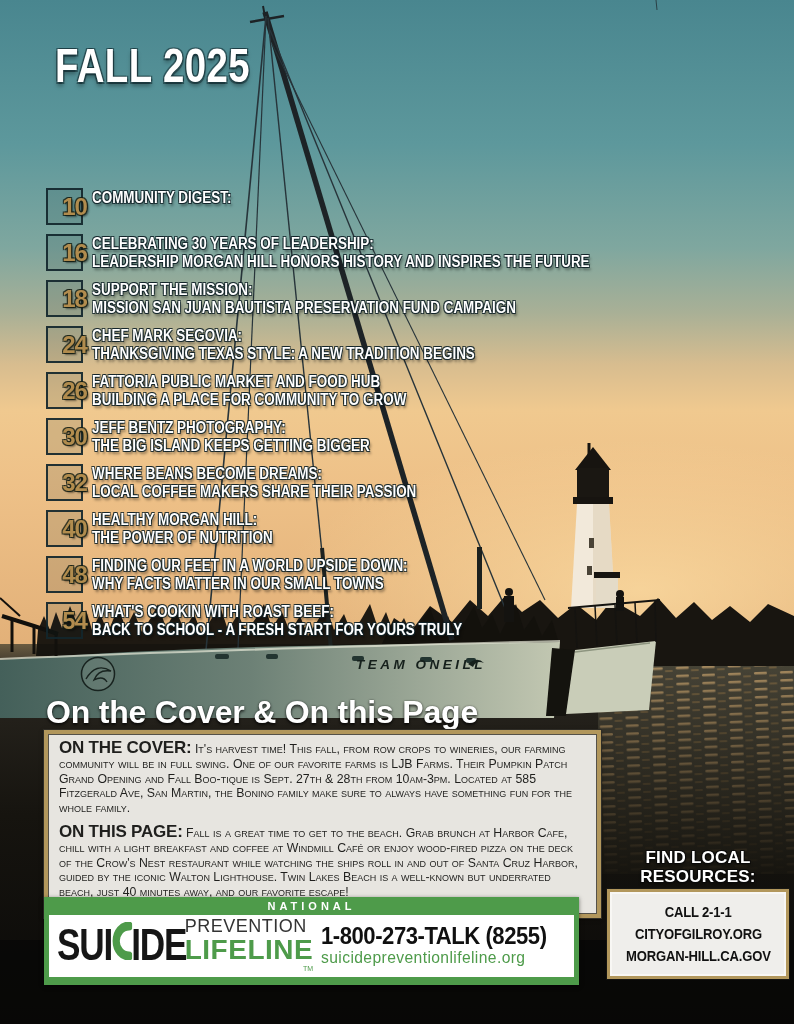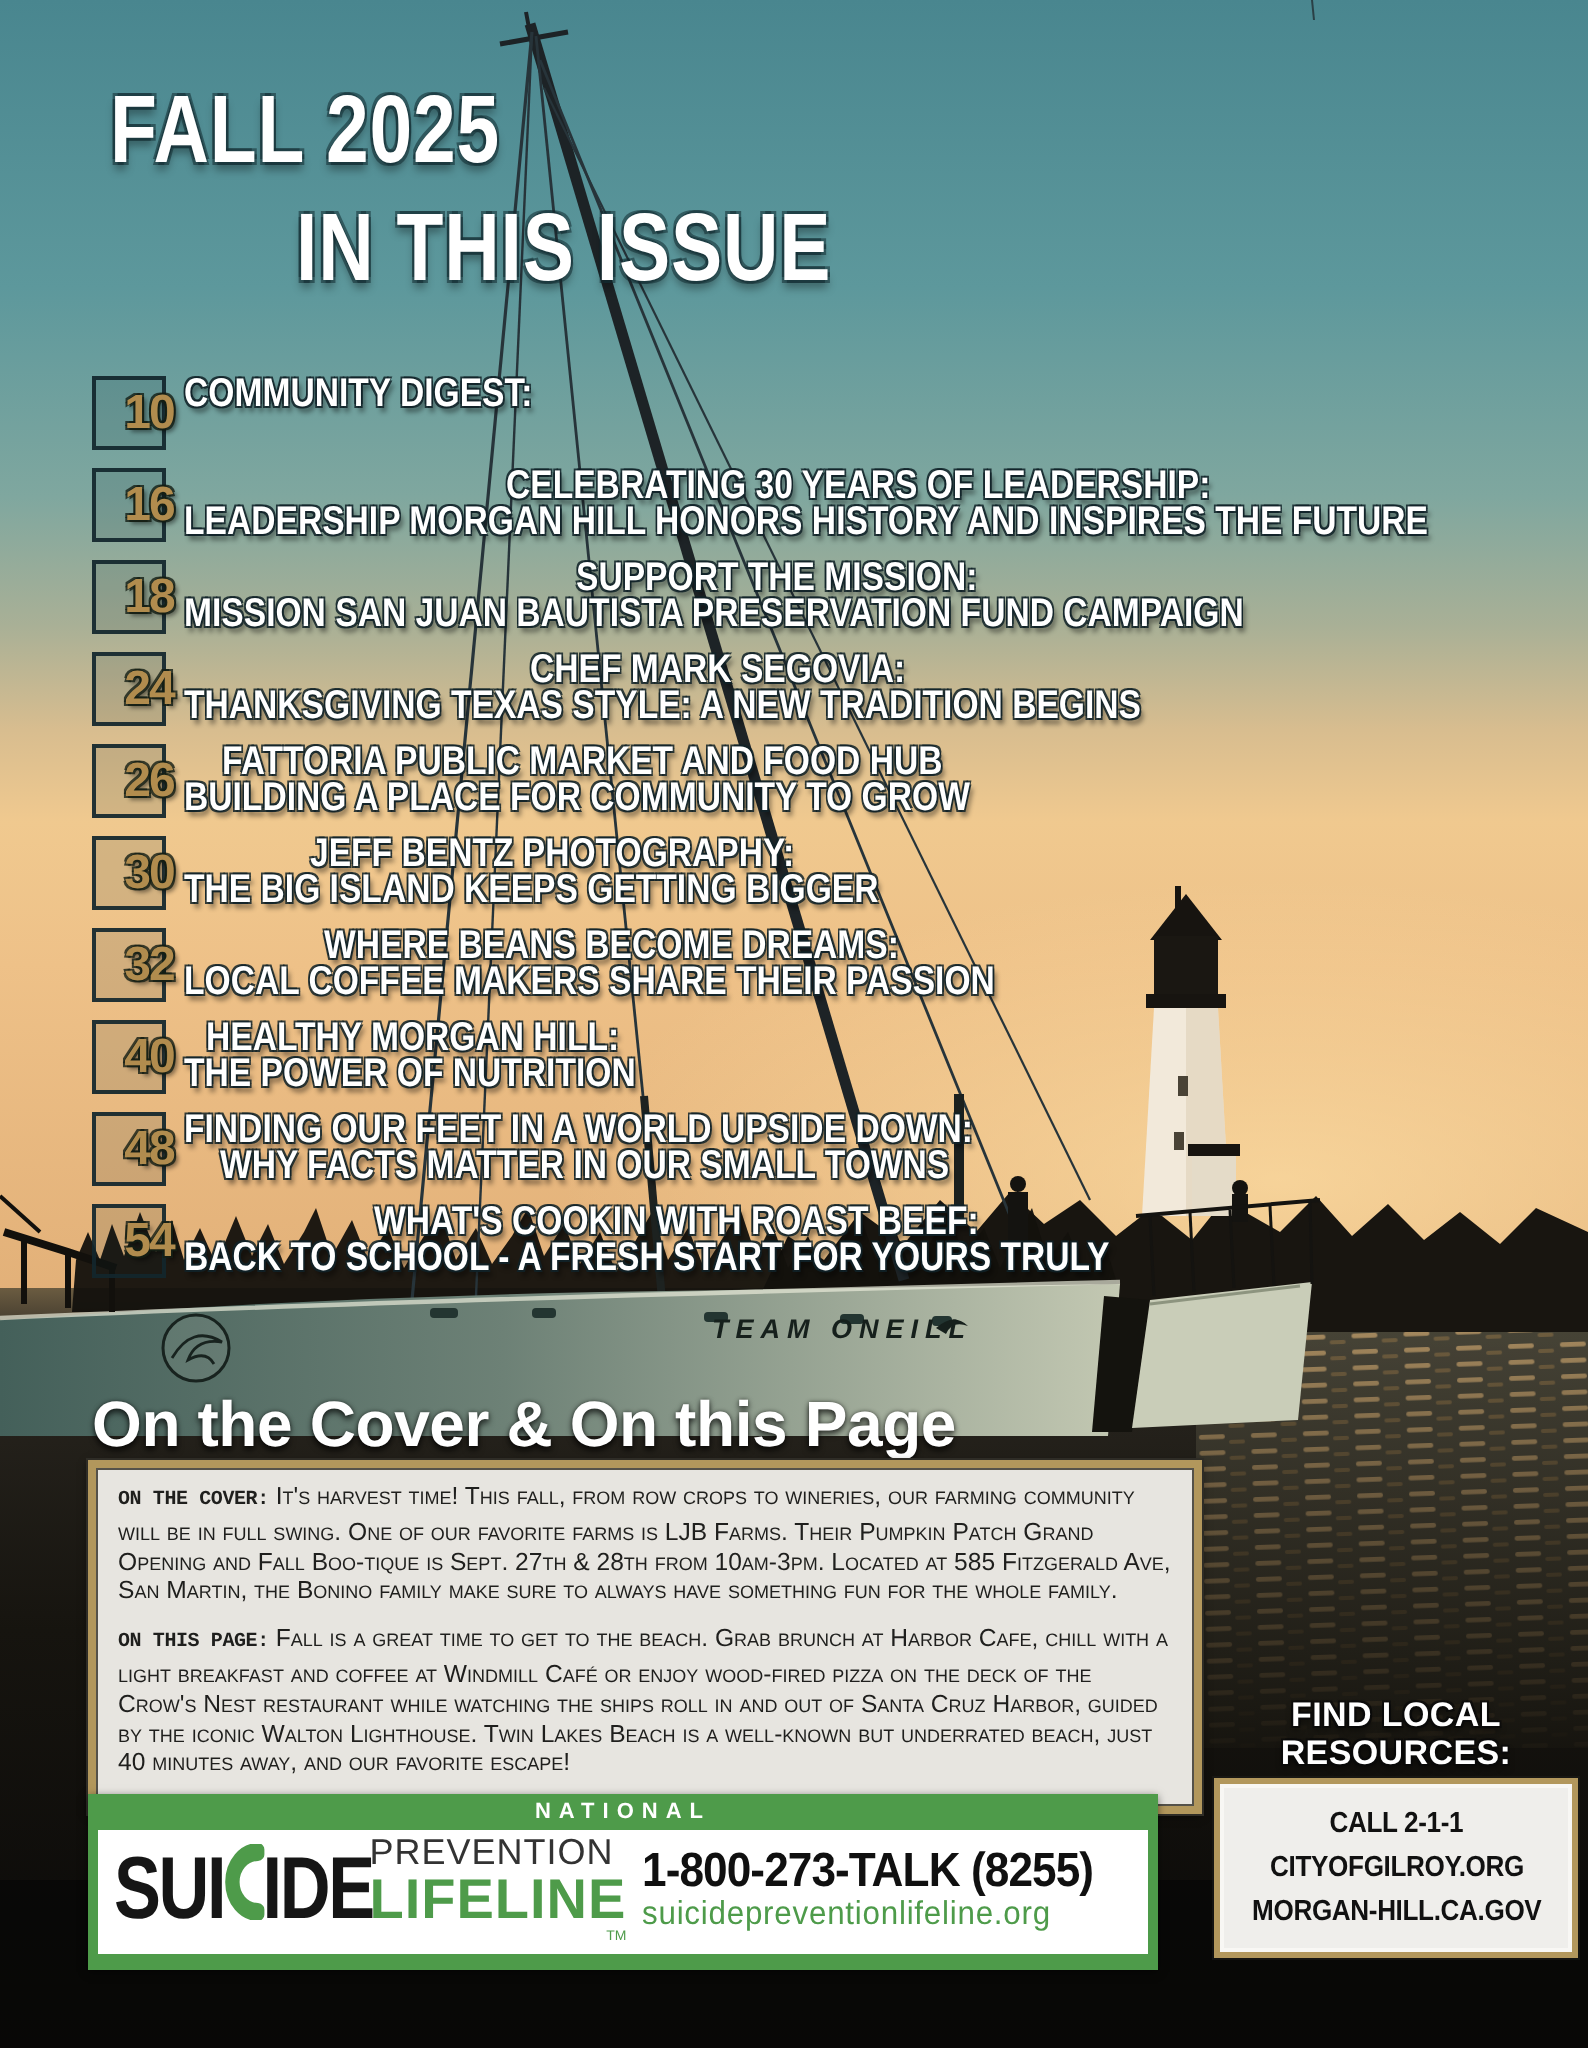--- a/index.html
+++ b/index.html
@@ -22,35 +22,35 @@
   
   .toc{position:absolute;left:46px;top:188px;z-index:3;}
   .toc-entry{display:flex;align-items:flex-start;margin-bottom:9px;cursor:default;}
   .num{width:37px;height:37px;box-sizing:border-box;border:2px solid rgba(18,38,44,.92);
     background:rgba(8,38,46,.12);flex:0 0 auto;
     display:flex;align-items:center;justify-content:center;
     color:#b18c4e;font-size:24px;font-weight:bold;letter-spacing:-1px;
     text-shadow:-1px -1px 0 rgba(20,30,20,.8),1px -1px 0 rgba(20,30,20,.8),
       -1px 1px 0 rgba(20,30,20,.8),1px 1px 0 rgba(20,30,20,.8),2px 2px 2px rgba(0,0,0,.45);padding-left:20px;}
   .entry-lines{margin-left:9px;padding-top:1px;color:#fff;font-weight:bold;
-    font-size:20px;line-height:17.5px;
+    font-size:16px;line-height:17.5px;
     text-shadow:-1px -1px 0 rgba(16,34,40,.85),1px -1px 0 rgba(16,34,40,.85),
-      -1px 1px 0 rgba(16,34,40,.85),1px 1px 0 rgba(16,34,40,.85),2px 3px 3px rgba(0,0,0,.45);text-align:center;}
+      -1px 1px 0 rgba(16,34,40,.85),1px 1px 0 rgba(16,34,40,.85),2px 3px 3px rgba(0,0,0,.45);}
   .entry-lines .cline{display:block;}
 
   
   .cover-heading{position:absolute;left:46px;top:694px;z-index:3;color:#fff;font-weight:bold;
     font-size:32px;letter-spacing:-.2px;
     text-shadow:0 2px 3px rgba(0,0,0,.65),0 0 2px rgba(0,0,0,.5);}
   .cover-box{position:absolute;left:44px;top:730px;width:557px;box-sizing:border-box;z-index:3;
     background:#e7e5e0;border:4px solid #b2975c;outline:1px solid #2e2c26;
     box-shadow:inset 0 0 0 1px #55524a,0 1px 4px rgba(0,0,0,.5);
     padding:7px 11px 5px;color:#1f1f1d;}
   .cover-box p{margin:0 0 9px;font-size:12.3px;line-height:14.8px;font-variant:small-caps;}
-  .cover-box .lead{font-weight:bold;font-size:10px;font-variant:normal;letter-spacing:-.2px;font-family:Liberation Mono, monospace;}
+  .cover-box .lead{font-weight:bold;font-size:17px;font-variant:normal;letter-spacing:-.2px;}
 
   
   .lifeline{position:absolute;left:44px;top:897px;width:535px;box-sizing:border-box;z-index:3;
     background:#4e9b4a;padding:0 5px 8px;box-shadow:0 1px 4px rgba(0,0,0,.5);}
   .lifeline .national{text-align:center;color:#fff;font-size:11px;font-weight:bold;
     letter-spacing:4px;line-height:18px;}
   .lifeline .inner{background:#fff;display:flex;align-items:center;padding:2px 8px 5px;}
   .logo-word{font-size:44px;font-weight:bold;color:#161616;line-height:1;letter-spacing:-1.5px;
     display:flex;align-items:center;transform:scaleX(.8);transform-origin:left center;
     margin-right:-34px;white-space:nowrap;}
@@ -199,21 +199,20 @@
     <path d="M2,616 L34,626 58,634" stroke-width="4" fill="none"></path>
     <line x1="12" y1="618" x2="12" y2="652" stroke-width="3"></line>
     <line x1="34" y1="626" x2="34" y2="654" stroke-width="3"></line>
     <line x1="56" y1="634" x2="56" y2="656" stroke-width="3"></line>
     <line x1="0" y1="598" x2="20" y2="616" stroke-width="2"></line>
   </g>
 </svg>
 
 <div class="masthead">
   <div class="line line1"><span class="cond">FALL 2025</span></div>
-  <div class="line line2"><span class="cond">IN THIS ISSUE</span></div>
 </div>
 
 <div class="toc">
   <div class="toc-entry">
     <div class="num">10</div>
     <div class="entry-lines">
         <span class="cline"><span class="cond">COMMUNITY DIGEST:</span></span>
       </div>
   </div>
   <div class="toc-entry">

